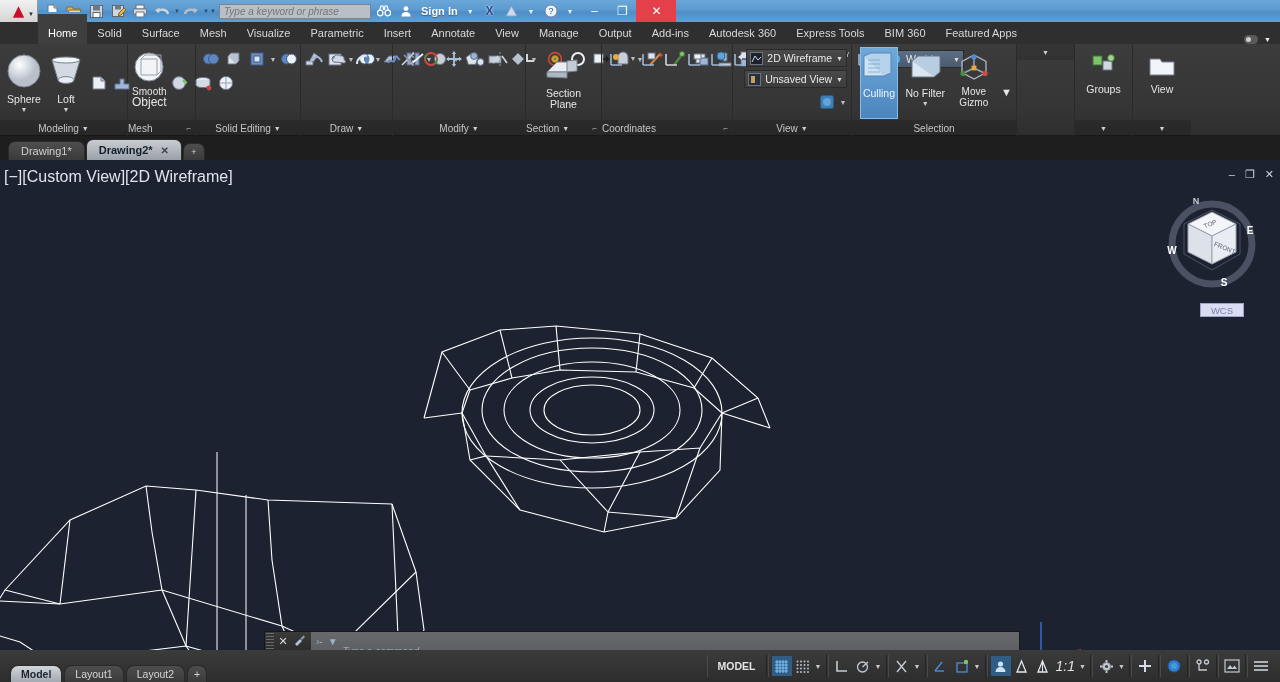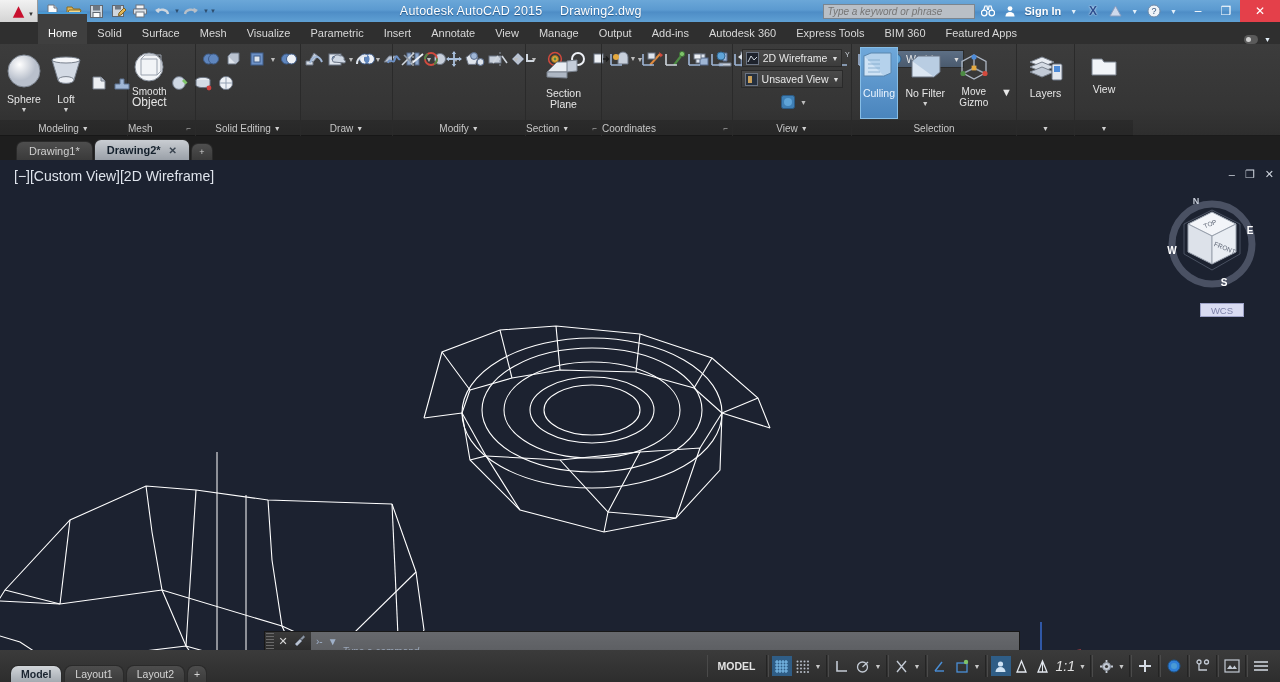--- a/index.html
+++ b/index.html
@@ -105,21 +105,21 @@
     border:1px solid #2a2a2a; display:flex; align-items:center; gap:4px;
     padding:0 3px; color:#e8e8e8; font-size:10.5px;
   }
   .combo .cv { flex:1; white-space:nowrap; overflow:hidden; }
   .combo .cc { font-size:7px; color:#dcdcdc; }
   .combo.world { background:linear-gradient(to bottom,#5d6f85,#4a5a6e); }
 
   
   .doctabs {
     position:absolute; left:0; top:136px; width:1280px; height:24px;
-    background:#1e1e1e; display:flex; align-items:flex-end; padding-left:16px; gap:1px;
+    background:#1e1e1e; display:flex; align-items:flex-end; padding-left:8px; gap:1px;
   }
   .dtab {
     height:19px; padding:0 12px; display:flex; align-items:center; gap:8px;
     font-size:11px; color:#cfcfcf;
     background:linear-gradient(to bottom,#4e4e4e,#3a3a3a);
     border-radius:7px 7px 0 0; border:1px solid #2a2a2a; border-bottom:none;
   }
   .dtab.active { background:linear-gradient(to bottom,#c9cdd2,#9aa0a8); color:#14202c;
                  font-weight:bold; height:21px; }
   .dtab .x { font-size:10px; color:#5a5a5a; }
@@ -128,21 +128,21 @@
     width:22px; height:17px; display:flex; align-items:center; justify-content:center;
     background:linear-gradient(to bottom,#4e4e4e,#3a3a3a); border-radius:7px 7px 0 0;
     border:1px solid #2a2a2a; border-bottom:none; color:#d0d0d0; font-size:9px;
   }
 
   
   .canvas {
     position:absolute; left:0; top:160px; width:1280px; height:490px;
     background:#1c2230; overflow:hidden;
   }
-  .vp-label { position:absolute; left:4px; top:8px; font-size:14px; color:#dfe4ec;margin-left:10px; }
+  .vp-label { position:absolute; left:4px; top:8px; font-size:16px; color:#dfe4ec; }
   .vp-wins { position:absolute; right:6px; top:8px; display:flex; gap:10px;
              color:#cfd5de; font-size:11px; }
   .drawing { position:absolute; left:0; top:0; }
   .viewcube { position:absolute; right:18px; top:32px; width:100px; height:100px; }
   .wcs-label {
     position:absolute; right:36px; top:143px; width:44px; height:14px;
     background:#d9dcf2; border:1px solid #9ea3c8; color:#7d82a8;
     font-size:9.5px; display:flex; align-items:center; justify-content:center;
   }
 
@@ -243,24 +243,20 @@
       <div class="qat-ic">
         <svg width="16" height="13" viewBox="0 0 16 13">
             <path d="M13 7a6 5 0 0 0-11 2" stroke="#b8bfc8" stroke-width="2.4" fill="none"></path>
             <path d="M15 5l-4.5-2.2L11 8z" fill="#b8bfc8"></path>
           </svg>
       </div>
       <div class="qat-sep">▼</div>
       <div class="qat-sep">▼</div>
     </div>
 
-    <div class="title-text">
-      <span>Autodesk AutoCAD 2015</span>
-      <span class="dwg">Drawing2.dwg</span>
-    </div>
 
     <div class="search-wrap">
       <div class="search-box">
         <input type="text" placeholder="Type a keyword or phrase" style="">
       </div>
       <div class="tb-ic">
         <svg width="14" height="12" viewBox="0 0 14 12">
             <circle cx="3.2" cy="8" r="2.8" fill="none" stroke="#fff" stroke-width="1.3"></circle>
             <circle cx="10.8" cy="8" r="2.8" fill="none" stroke="#fff" stroke-width="1.3"></circle>
             <path d="M2.6 5.2L4 1h2l.6 4M11.4 5.2L10 1H8l-.6 4" stroke="#fff" stroke-width="1.2" fill="none"></path>
@@ -771,21 +767,21 @@
           </div>
         </div>
       </div>
       <div class="panel-title">
         <span>Coordinates</span>
         <span class="diag">⌐</span>
       </div>
     </div>
 
     <div class="panel" style="width:119px">
-      <div class="panel-body" style="flex-direction:column;align-items:center;gap:3px;padding-top:5px">
+      <div class="panel-body" style="flex-direction:column;align-items:flex-end;gap:3px;padding-top:5px">
         <div class="combo">
           <svg width="13" height="13" viewBox="0 0 13 13">
               <rect x="0.5" y="0.5" width="12" height="12" fill="#1d222c" stroke="#6b7483"></rect>
               <path d="M2 10l3-6 3 4 3-3" stroke="#cfd6de" fill="none"></path>
             </svg>
           <span class="cv">2D Wireframe</span>
           <span class="cc">▼</span>
         </div>
         <div class="combo">
           <svg width="13" height="13" viewBox="0 0 13 13">
@@ -842,37 +838,40 @@
           <span class="lbl" style="font-size:10px;margin-top:-2px">Gizmo</span>
         </div>
         <span class="bcaret" style="align-self:center;margin-top:18px">▼</span>
       </div>
       <div class="panel-title">
         <span>Selection</span>
       </div>
     </div>
 
     <div class="panel" style="width:58px">
+      <div class="panel-title">
+        <span class="pcaret">▼</span>
+      </div>
+    </div>
+
+    <div class="panel" style="width:58px">
       <div class="panel-body" style="justify-content:center">
         <div class="big-btn">
-          <svg width="40" height="34" viewBox="0 0 40 34">
-              <path d="M4 10l12-5 12 5-12 5z" fill="#e8ecf2" stroke="#79818d"></path>
-              <path d="M4 15l12-5 12 5-12 5z" fill="#d5dbe4" stroke="#79818d"></path>
-              <path d="M4 20l12-5 12 5-12 5z" fill="#c2cad6" stroke="#79818d"></path>
-              <rect x="26" y="12" width="10" height="16" rx="1.5" fill="#e3e8ef" stroke="#6b7483"></rect>
-              <rect x="28" y="14" width="6" height="6" fill="#4d8bd8"></rect>
-            </svg>
-          <span class="lbl">Layers</span>
+          <svg width="34" height="30" viewBox="0 0 34 30">
+              <rect x="6" y="4" width="9" height="9" fill="#7fc46a" stroke="#3f6f37"></rect>
+              <rect x="16" y="9" width="9" height="9" fill="#cfd8e4" stroke="#6b7483"></rect>
+              <circle cx="24" cy="6" r="3.4" fill="#9fd68e" stroke="#3f6f37"></circle>
+            </svg>
+          <span class="lbl">Groups</span>
         </div>
       </div>
       <div class="panel-title">
         <span class="pcaret">▼</span>
       </div>
     </div>
-
 
     <div class="panel" style="width:58px;border-right:none">
       <div class="panel-body" style="justify-content:center">
         <div class="big-btn">
           <svg width="34" height="30" viewBox="0 0 34 30">
               <path d="M5 7h10l2 3h12v13H5z" fill="#f1f4f8" stroke="#79818d"></path>
             </svg>
           <span class="lbl">View</span>
         </div>
       </div>

